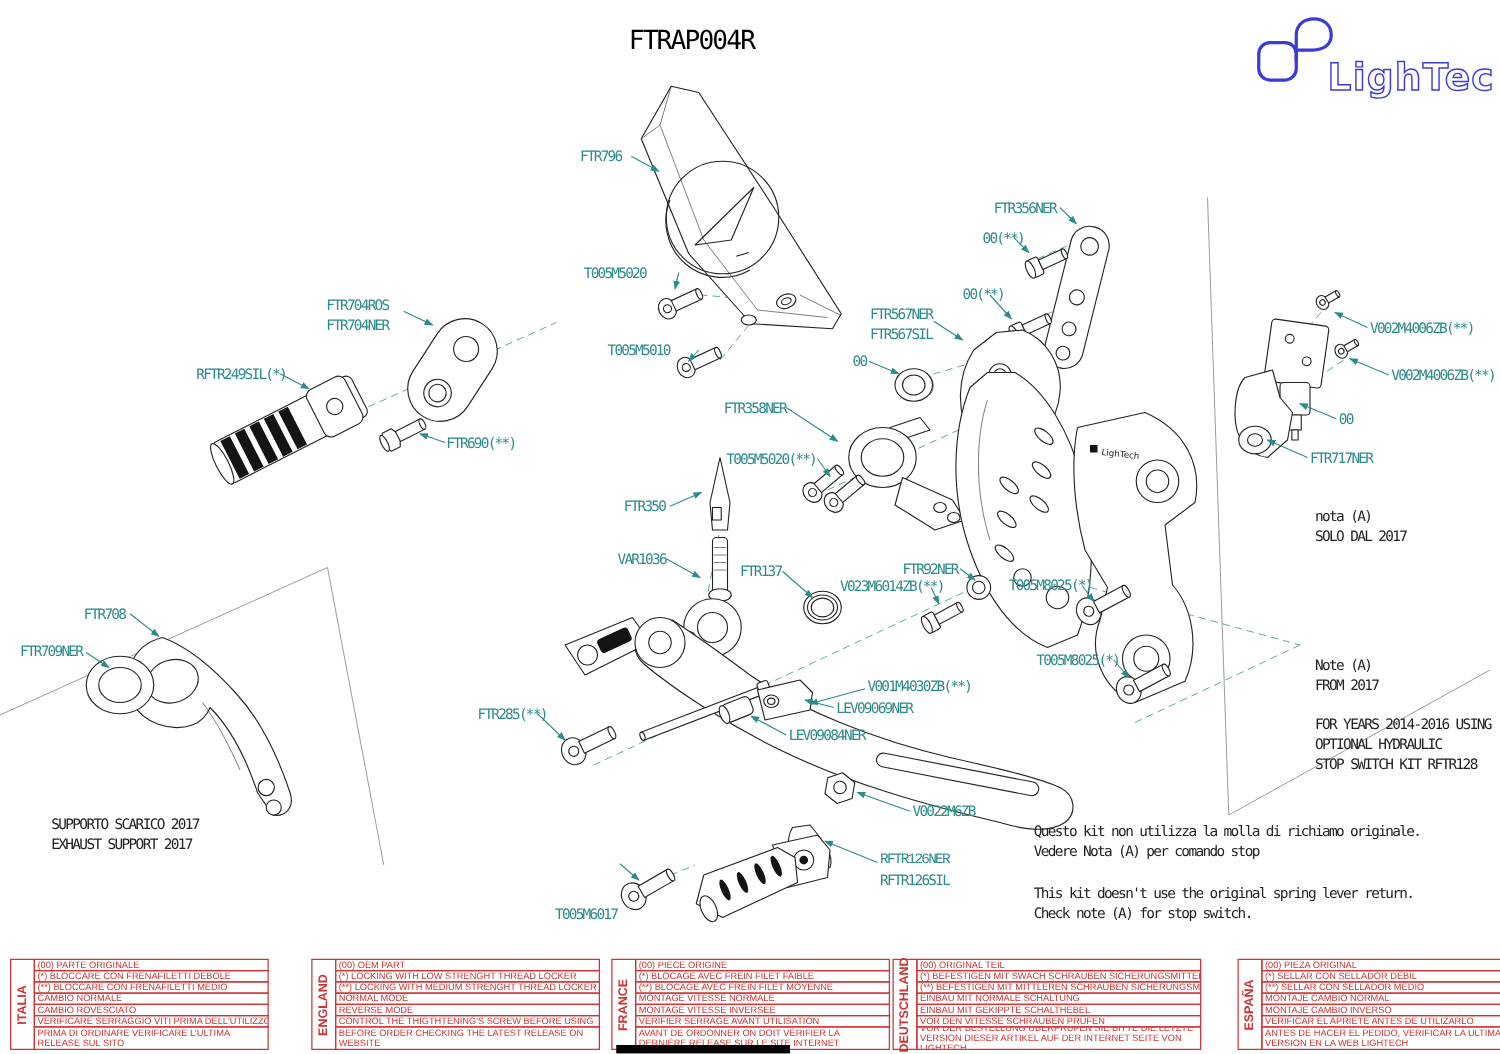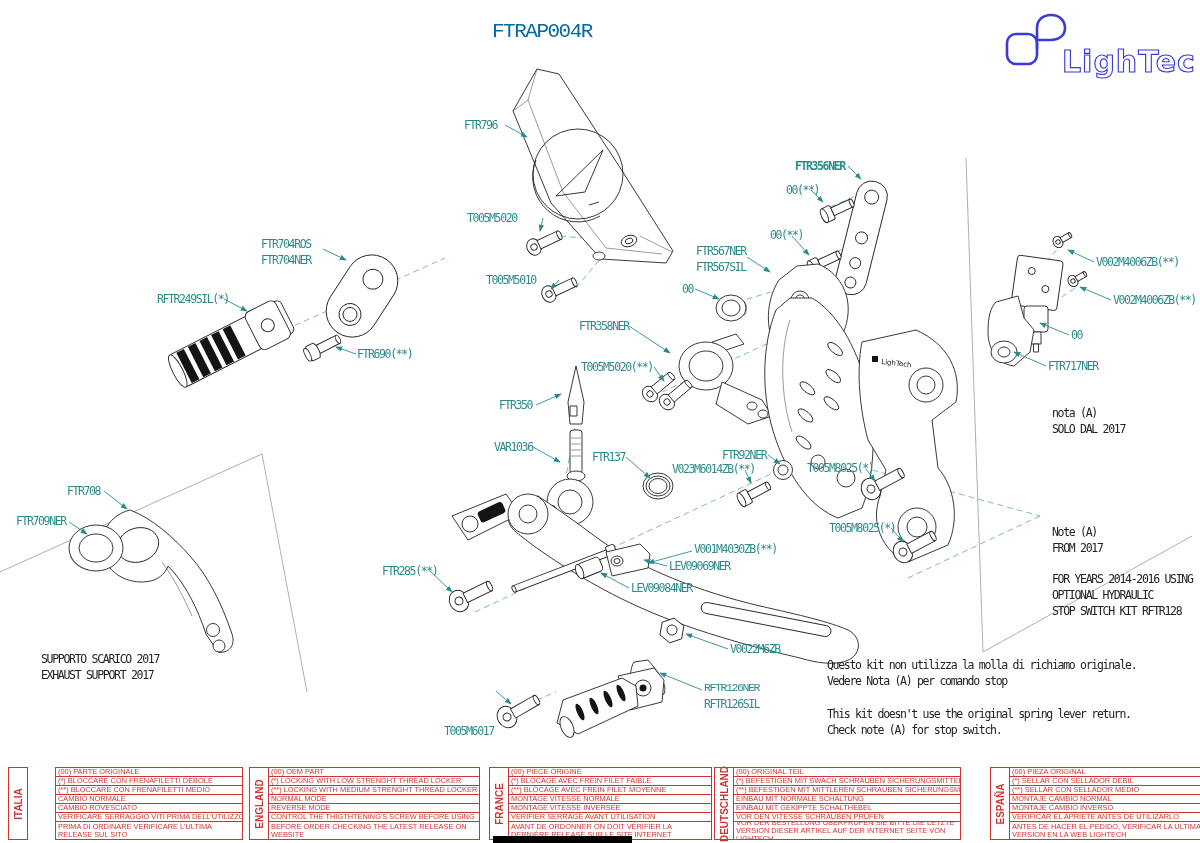--- a/index.html
+++ b/index.html
@@ -1,20 +1,20 @@
 <!DOCTYPE html>
 <html><head>
 <meta charset="utf-8">
 <style>
   html,body{margin:0;padding:0;background:#fff;}
   .canvas{position:relative;width:1200px;height:843px;background:#fff;overflow:hidden;
           font-family:"DejaVu Sans Mono",monospace;}
   
-  .title{position:absolute;left:492px;top:20px;font-size:21px;letter-spacing:-1.5px;
-         color:#0369a1;white-space:nowrap;font-family:Liberation Mono, monospace;}
+  .title{position:absolute;left:503px;top:20px;font-size:21px;letter-spacing:-1.5px;
+         color:#000000;white-space:nowrap;}
   .lbl{position:absolute;font-size:11.5px;letter-spacing:-1.4px;color:#2e8b8b;white-space:nowrap;}
   .note{position:absolute;font-size:11.5px;letter-spacing:-1.3px;color:#222;
         line-height:16px;white-space:pre-line;}
   
   svg.draw{position:absolute;left:0;top:0;}
   .part,.part *{fill:#fff;stroke:#232323;stroke-width:0.9;stroke-linejoin:round;}
   defs g *{fill:#fff;stroke:#232323;stroke-width:0.9;}
   .fillb{fill:#141414 !important;stroke:none !important;}
   .nfill{fill:none !important;}
   .thin{fill:none;stroke:#454545;stroke-width:0.55;}
@@ -395,21 +395,21 @@
     </g>
   </svg>
 
   <div class="lbl" style="left:464px;top:118px;">FTR796</div>
   <div class="lbl" style="left:467px;top:211px;">T005M5020</div>
   <div class="lbl" style="left:486px;top:273px;">T005M5010</div>
   <div class="lbl" style="left:261px;top:237px;">FTR704ROS</div>
   <div class="lbl" style="left:261px;top:253px;">FTR704NER</div>
   <div class="lbl" style="left:157px;top:292px;">RFTR249SIL(*)</div>
   <div class="lbl" style="left:357px;top:347px;">FTR690(**)</div>
-  <div class="lbl" style="left:795px;top:159px;font-weight:bold;">FTR356NER</div>
+  <div class="lbl" style="left:795px;top:159px;">FTR356NER</div>
   <div class="lbl" style="left:786px;top:183px;">00(**)</div>
   <div class="lbl" style="left:770px;top:228px;">00(**)</div>
   <div class="lbl" style="left:696px;top:244px;">FTR567NER</div>
   <div class="lbl" style="left:696px;top:260px;">FTR567SIL</div>
   <div class="lbl" style="left:682px;top:282px;">00</div>
   <div class="lbl" style="left:579px;top:319px;">FTR358NER</div>
   <div class="lbl" style="left:581px;top:360px;">T005M5020(**)</div>
   <div class="lbl" style="left:499px;top:398px;">FTR350</div>
   <div class="lbl" style="left:494px;top:440px;">VAR1036</div>
   <div class="lbl" style="left:592px;top:450px;">FTR137</div>
@@ -443,21 +443,21 @@
 STOP SWITCH KIT RFTR128</div>
   <div class="note" style="left:827px;top:657px;">Questo kit non utilizza la molla di richiamo originale.
 Vedere Nota (A) per comando stop</div>
   <div class="note" style="left:827px;top:706px;">This kit doesn't use the original spring lever return.
 Check note (A) for stop switch.</div>
 
   <div class="lang-table" style="left:8px;top:767px;">
     <div class="country">
         <span>ITALIA</span>
       </div>
-    <div class="rows" style="width:188px;padding-left:28px;">
+    <div class="rows" style="width:188px;">
       <div class="trow">(00) PARTE ORIGINALE</div>
       <div class="trow">(*)   BLOCCARE CON FRENAFILETTI DEBOLE</div>
       <div class="trow">(**)  BLOCCARE CON FRENAFILETTI MEDIO</div>
       <div class="trow">CAMBIO NORMALE</div>
       <div class="trow">CAMBIO ROVESCIATO</div>
       <div class="trow">VERIFICARE SERRAGGIO VITI PRIMA DELL'UTILIZZO</div>
       <div class="trow tall">PRIMA DI ORDINARE VERIFICARE L'ULTIMA RELEASE SUL SITO</div>
     </div>
   </div>
   <div class="lang-table" style="left:249px;top:767px;">

